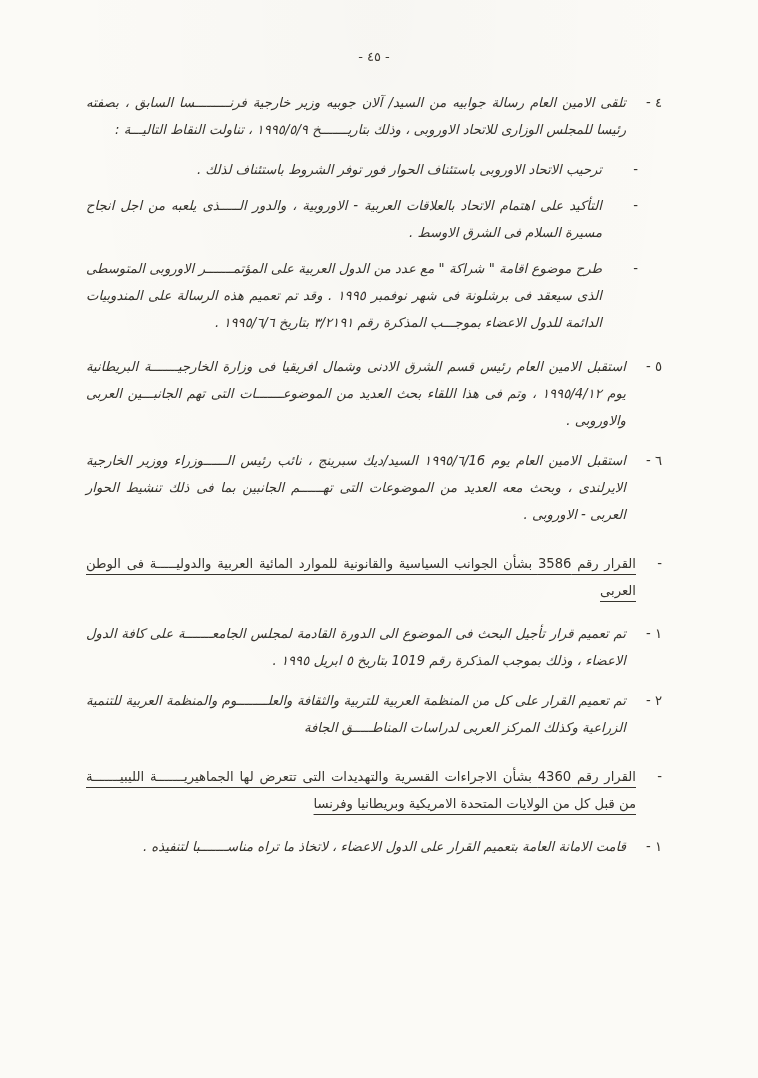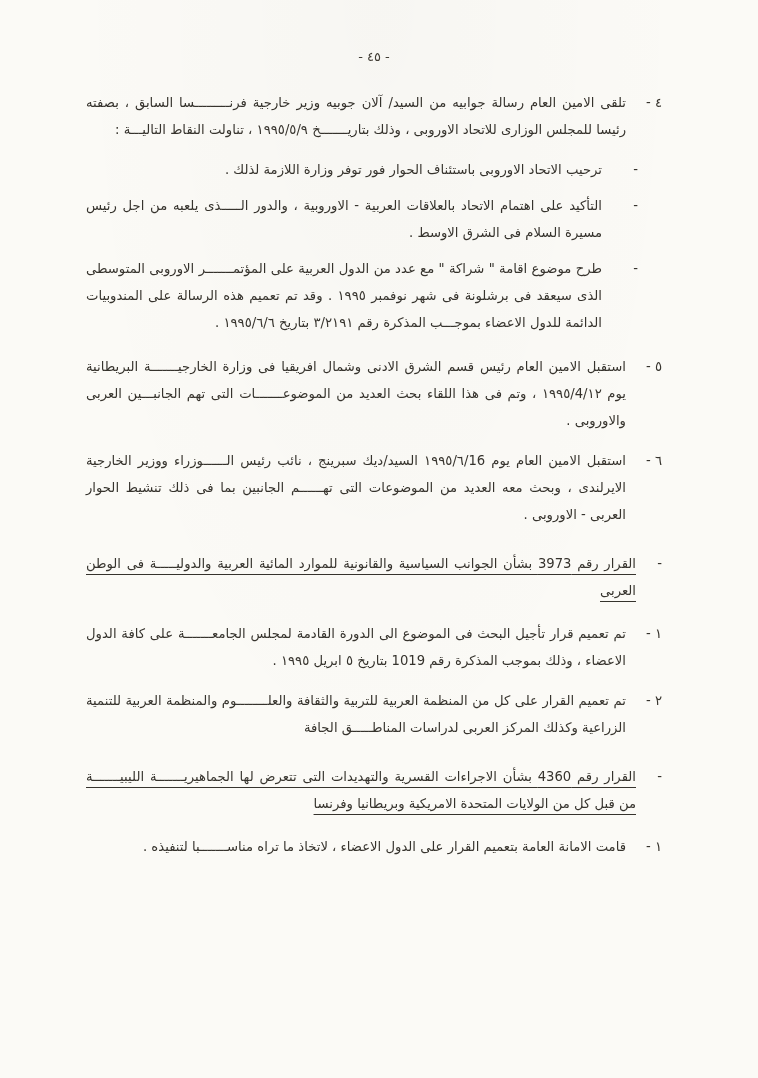--- a/index.html
+++ b/index.html
@@ -55,20 +55,21 @@
   .marker {
     flex: 0 0 36px;
     white-space: nowrap;
   }
 
   .heading-item .marker { flex-basis: 26px; }
 
   .ptext {
     flex: 1;
     text-align: justify;
+    font-style: italic;
   }
 
   .sub-list {
     padding-right: 24px;
     margin-bottom: 16px;
   }
 
   .resolution { margin-top: 22px; }
 
   .heading-item {
@@ -96,46 +97,46 @@
   <section class="doc-body">
 
     <article class="num-item">
       <span class="marker">٤ -</span>
       <p class="ptext">تلقى الامين العام رسالة جوابيه من السيد/ آلان جوبيه وزير خارجية فرنـــــــــسا السابق ، بصفته رئيسا للمجلس الوزارى للاتحاد الاوروبى ، وذلك بتاريـــــــخ ١٩٩٥/٥/٩ ، تناولت النقاط التاليـــة :</p>
     </article>
 
     <div class="sub-list">
       <article class="dash-item">
         <span class="marker">-</span>
-        <p class="ptext">ترحيب الاتحاد الاوروبى باستئناف الحوار فور توفر وزارة اللازمة لذلك .</p>
+        <p class="ptext">ترحيب الاتحاد الاوروبى باستئناف الحوار فور توفر الشروط باستئناف لذلك .</p>
       </article>
       <article class="dash-item">
         <span class="marker">-</span>
-        <p class="ptext">التأكيد على اهتمام الاتحاد بالعلاقات العربية - الاوروبية ، والدور الـــــذى يلعبه من اجل رئيس مسيرة السلام فى الشرق الاوسط .</p>
+        <p class="ptext">التأكيد على اهتمام الاتحاد بالعلاقات العربية - الاوروبية ، والدور الـــــذى يلعبه من اجل انجاح مسيرة السلام فى الشرق الاوسط .</p>
       </article>
       <article class="dash-item">
         <span class="marker">-</span>
         <p class="ptext">طرح موضوع اقامة " شراكة " مع عدد من الدول العربية على المؤتمـــــــر الاوروبى المتوسطى الذى سيعقد فى برشلونة فى شهر نوفمبر ١٩٩٥ . وقد تم تعميم هذه الرسالة على المندوبيات الدائمة للدول الاعضاء بموجـــب المذكرة رقم ٣/٢١٩١ بتاريخ ١٩٩٥/٦/٦ .</p>
       </article>
     </div>
 
     <article class="num-item">
       <span class="marker">٥ -</span>
       <p class="ptext">استقبل الامين العام رئيس قسم الشرق الادنى وشمال افريقيا فى وزارة الخارجيـــــــة البريطانية يوم ١٩٩٥/4/١٢ ، وتم فى هذا اللقاء بحث العديد من الموضوعـــــــات التى تهم الجانبـــين العربى والاوروبى .</p>
     </article>
 
     <article class="num-item">
       <span class="marker">٦ -</span>
       <p class="ptext">استقبل الامين العام يوم ١٩٩٥/٦/16 السيد/ديك سبرينج ، نائب رئيس الــــــوزراء ووزير الخارجية الايرلندى ، وبحث معه العديد من الموضوعات التى تهــــــم الجانبين بما فى ذلك تنشيط الحوار العربى - الاوروبى .</p>
     </article>
 
     <section class="resolution">
       <div class="heading-item">
         <span class="marker">-</span>
-        <p class="heading-text">القرار رقم 3973 بشأن الجوانب السياسية والقانونية للموارد المائية العربية والدوليـــــة فى الوطن العربى</p>
+        <p class="heading-text">القرار رقم 3586 بشأن الجوانب السياسية والقانونية للموارد المائية العربية والدوليـــــة فى الوطن العربى</p>
       </div>
       <div class="res-items">
         <article class="num-item">
           <span class="marker">١ -</span>
           <p class="ptext">تم تعميم قرار تأجيل البحث فى الموضوع الى الدورة القادمة لمجلس الجامعـــــــة على كافة الدول الاعضاء ، وذلك بموجب المذكرة رقم 1019 بتاريخ ٥ ابريل ١٩٩٥ .</p>
         </article>
         <article class="num-item">
           <span class="marker">٢ -</span>
           <p class="ptext">تم تعميم القرار على كل من المنظمة العربية للتربية والثقافة والعلــــــــوم والمنظمة العربية للتنمية الزراعية وكذلك المركز العربى لدراسات المناطـــــق الجافة</p>
         </article>

